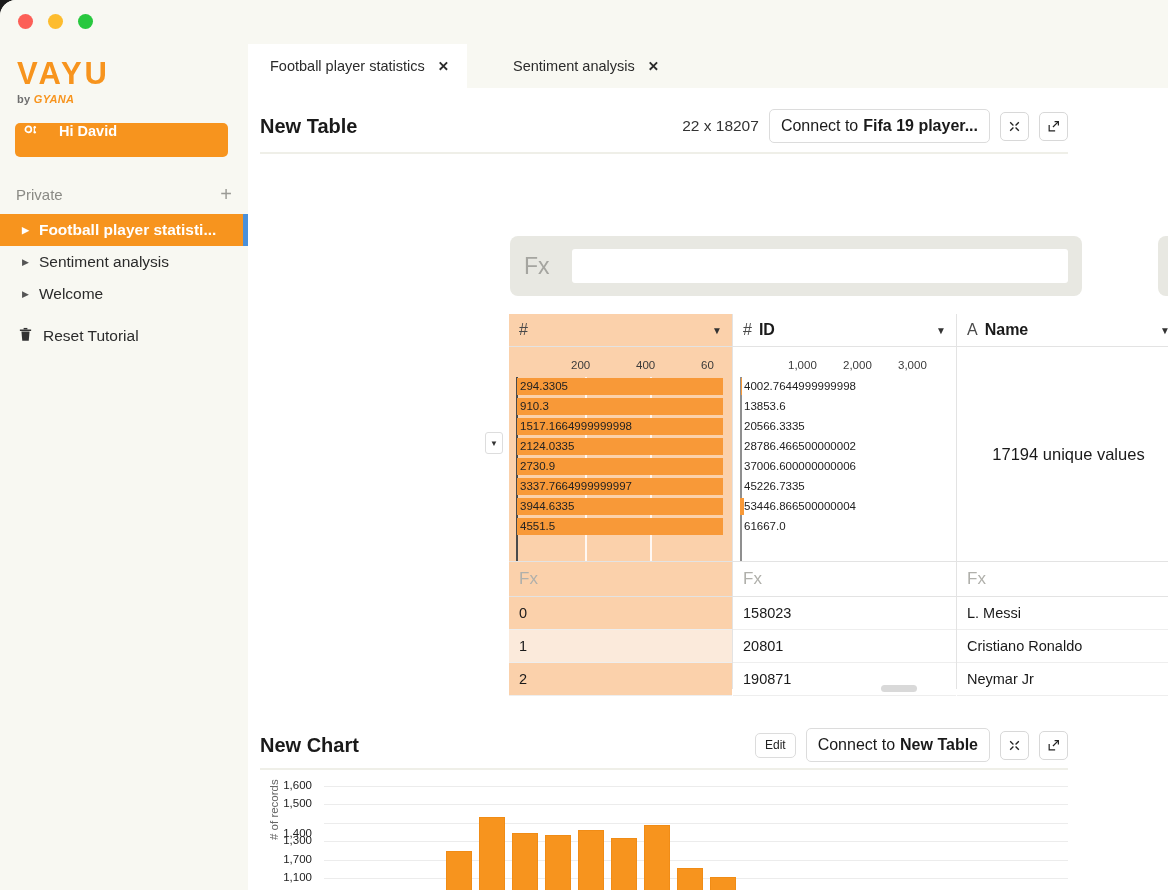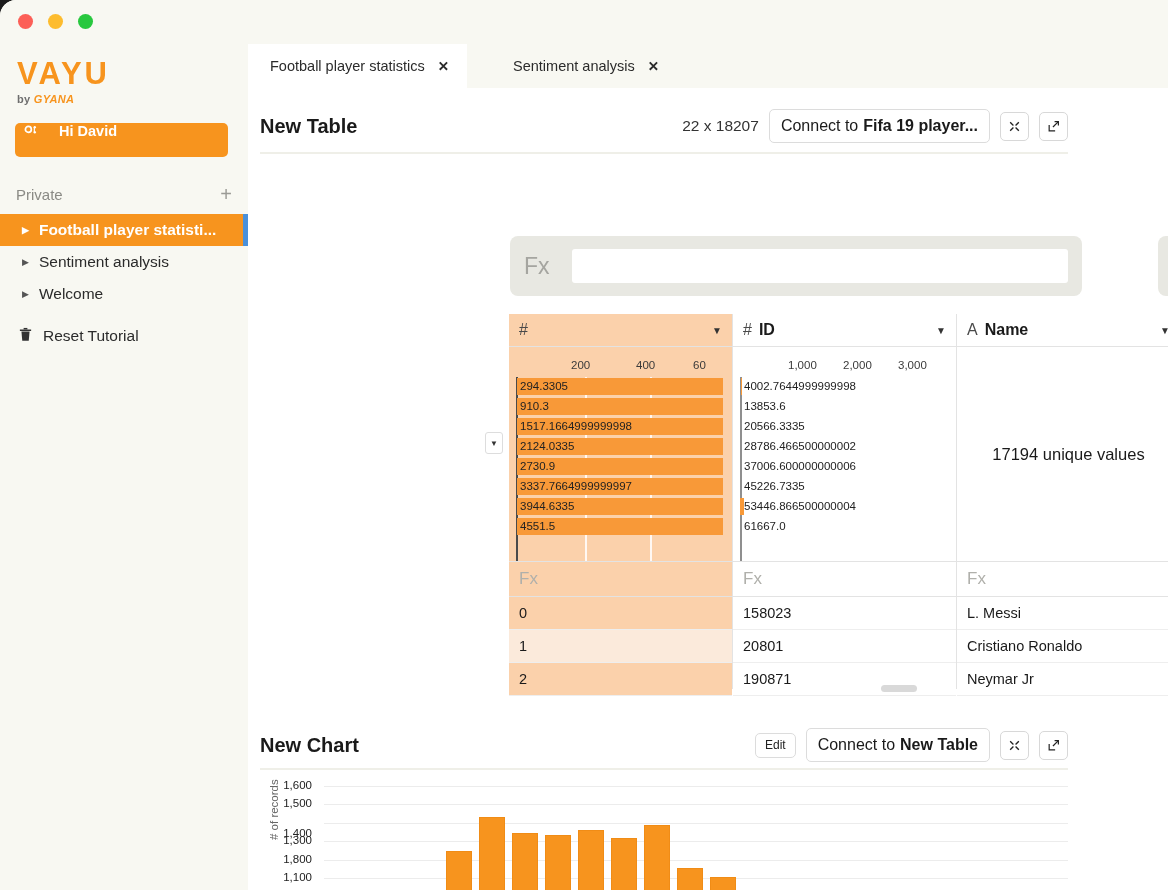--- a/index.html
+++ b/index.html
@@ -284,21 +284,21 @@
 
         <div class="tcol col-index" style="left:0; width:224px; border-right:1px solid #e3e3e3;">
           <div class="thead">
             <span class="tsym">#</span>
             <span></span>
             <span class="tcaret">▼</span>
           </div>
           <div class="hist">
             <span class="axis" style="left:62px;">200</span>
             <span class="axis" style="left:127px;">400</span>
-            <span class="axis" style="left:184px;">60</span>
+            <span class="axis" style="left:192px;">60</span>
             <div class="axis-vline"></div>
             <div class="hsep" style="left:76px;"></div>
               <div class="hsep" style="left:141px;"></div>
             <div class="hbar-row" style="top:31px; width:206px;"></div>
             <span class="hbar-lbl" style="left:11px; top:31px;">294.3305</span>
             <div class="hbar-row" style="top:51px; width:206px;"></div>
             <span class="hbar-lbl" style="left:11px; top:51px;">910.3</span>
             <div class="hbar-row" style="top:71px; width:206px;"></div>
             <span class="hbar-lbl" style="left:11px; top:71px;">1517.1664999999998</span>
             <div class="hbar-row" style="top:91px; width:206px;"></div>
@@ -391,21 +391,21 @@
         </div>
         <div class="chart-rule"></div>
 
         <div class="plot">
           <div class="ylabel"># of records</div>
           <div id="yticks">
               <div class="ytick" style="top: -1px; left: 6px;">1,600</div>
               <div class="ytick" style="top: 17.3886px; left: 6px;">1,500</div>
               <div class="ytick" style="top: 35.7773px; left: 6px; margin-top: 11px;">1,400</div>
               <div class="ytick" style="top: 54.1659px; left: 6px;">1,300</div>
-              <div class="ytick" style="top: 72.5545px; left: 6px;">1,800</div>
+              <div class="ytick" style="top: 72.5545px; left: 6px;">1,700</div>
               <div class="ytick" style="top: 90.9431px; left: 6px;">1,100</div>
               <div class="ytick" style="top: 109.332px; left: 6px;">1,000</div>
             </div>
           <div id="ylanes">
               <div class="ylane" style="top: 6px;"></div>
               <div class="ylane" style="top: 24.3886px;"></div>
               <div class="ylane" style="top: 42.7773px;"></div>
               <div class="ylane" style="top: 61.1659px;"></div>
               <div class="ylane" style="top: 79.5545px;"></div>
               <div class="ylane" style="top: 97.9431px;"></div>

